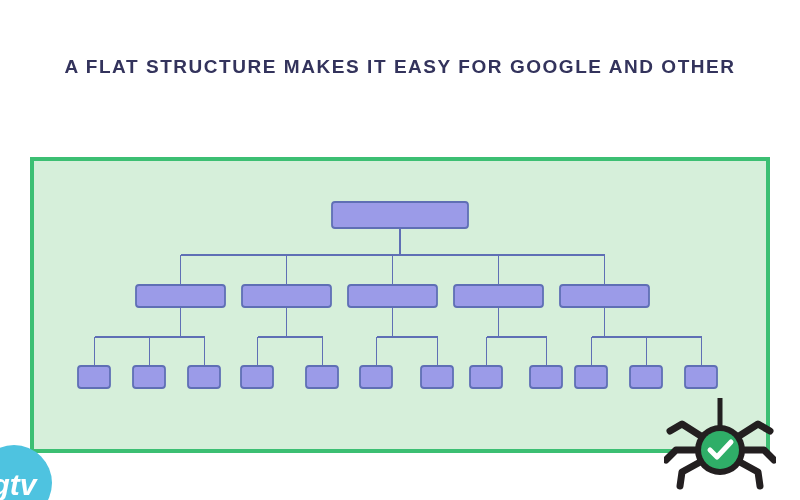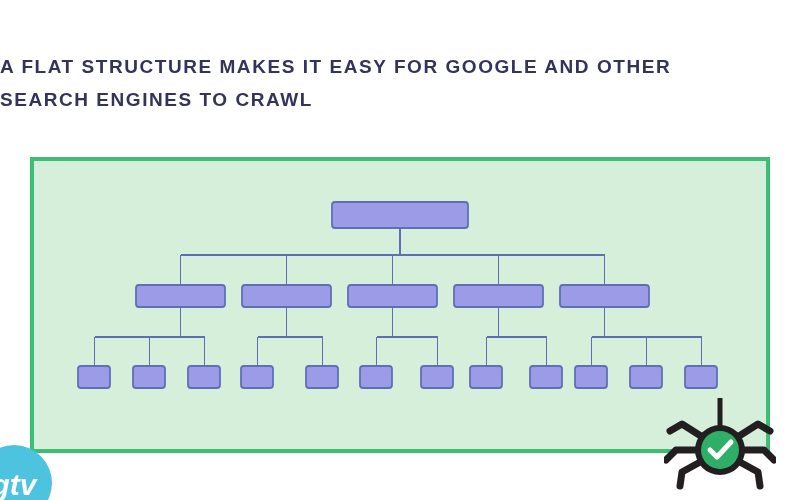--- a/index.html
+++ b/index.html
@@ -9,21 +9,21 @@
     font-family:"Liberation Sans", sans-serif;
     overflow:hidden;
     position:relative;
   }
   #stage{position:relative;width:800px;height:500px;overflow:hidden;}
 
   
   .title{
     position:absolute;
     left:0;top:50px;width:800px;
-    text-align:left;
+    text-align:center;
     color:#33335c;
     font-size:19px;
     font-weight:bold;
     letter-spacing:1.55px;
     line-height:33px;
     text-transform:uppercase;
   }
   .title .line{display:block;white-space:nowrap;}
 
   
@@ -57,21 +57,20 @@
     width:80px;height:80px;
   }
 </style>
 </head>
 <body>
 
 <div id="stage">
 
   <div class="title">
     <span class="line">A FLAT STRUCTURE MAKES IT EASY FOR GOOGLE AND OTHER</span>
-    <span class="line">SEARCH ENGINES TO CRAWL</span>
   </div>
 
   <div class="panel"></div>
 
   <svg class="diagram" viewBox="0 0 740 296">
 
     <g stroke="#5f6fb5" stroke-width="1.6" fill="none" shape-rendering="crispEdges">
 
       <path d="M370 71 L370 98"></path>
 

